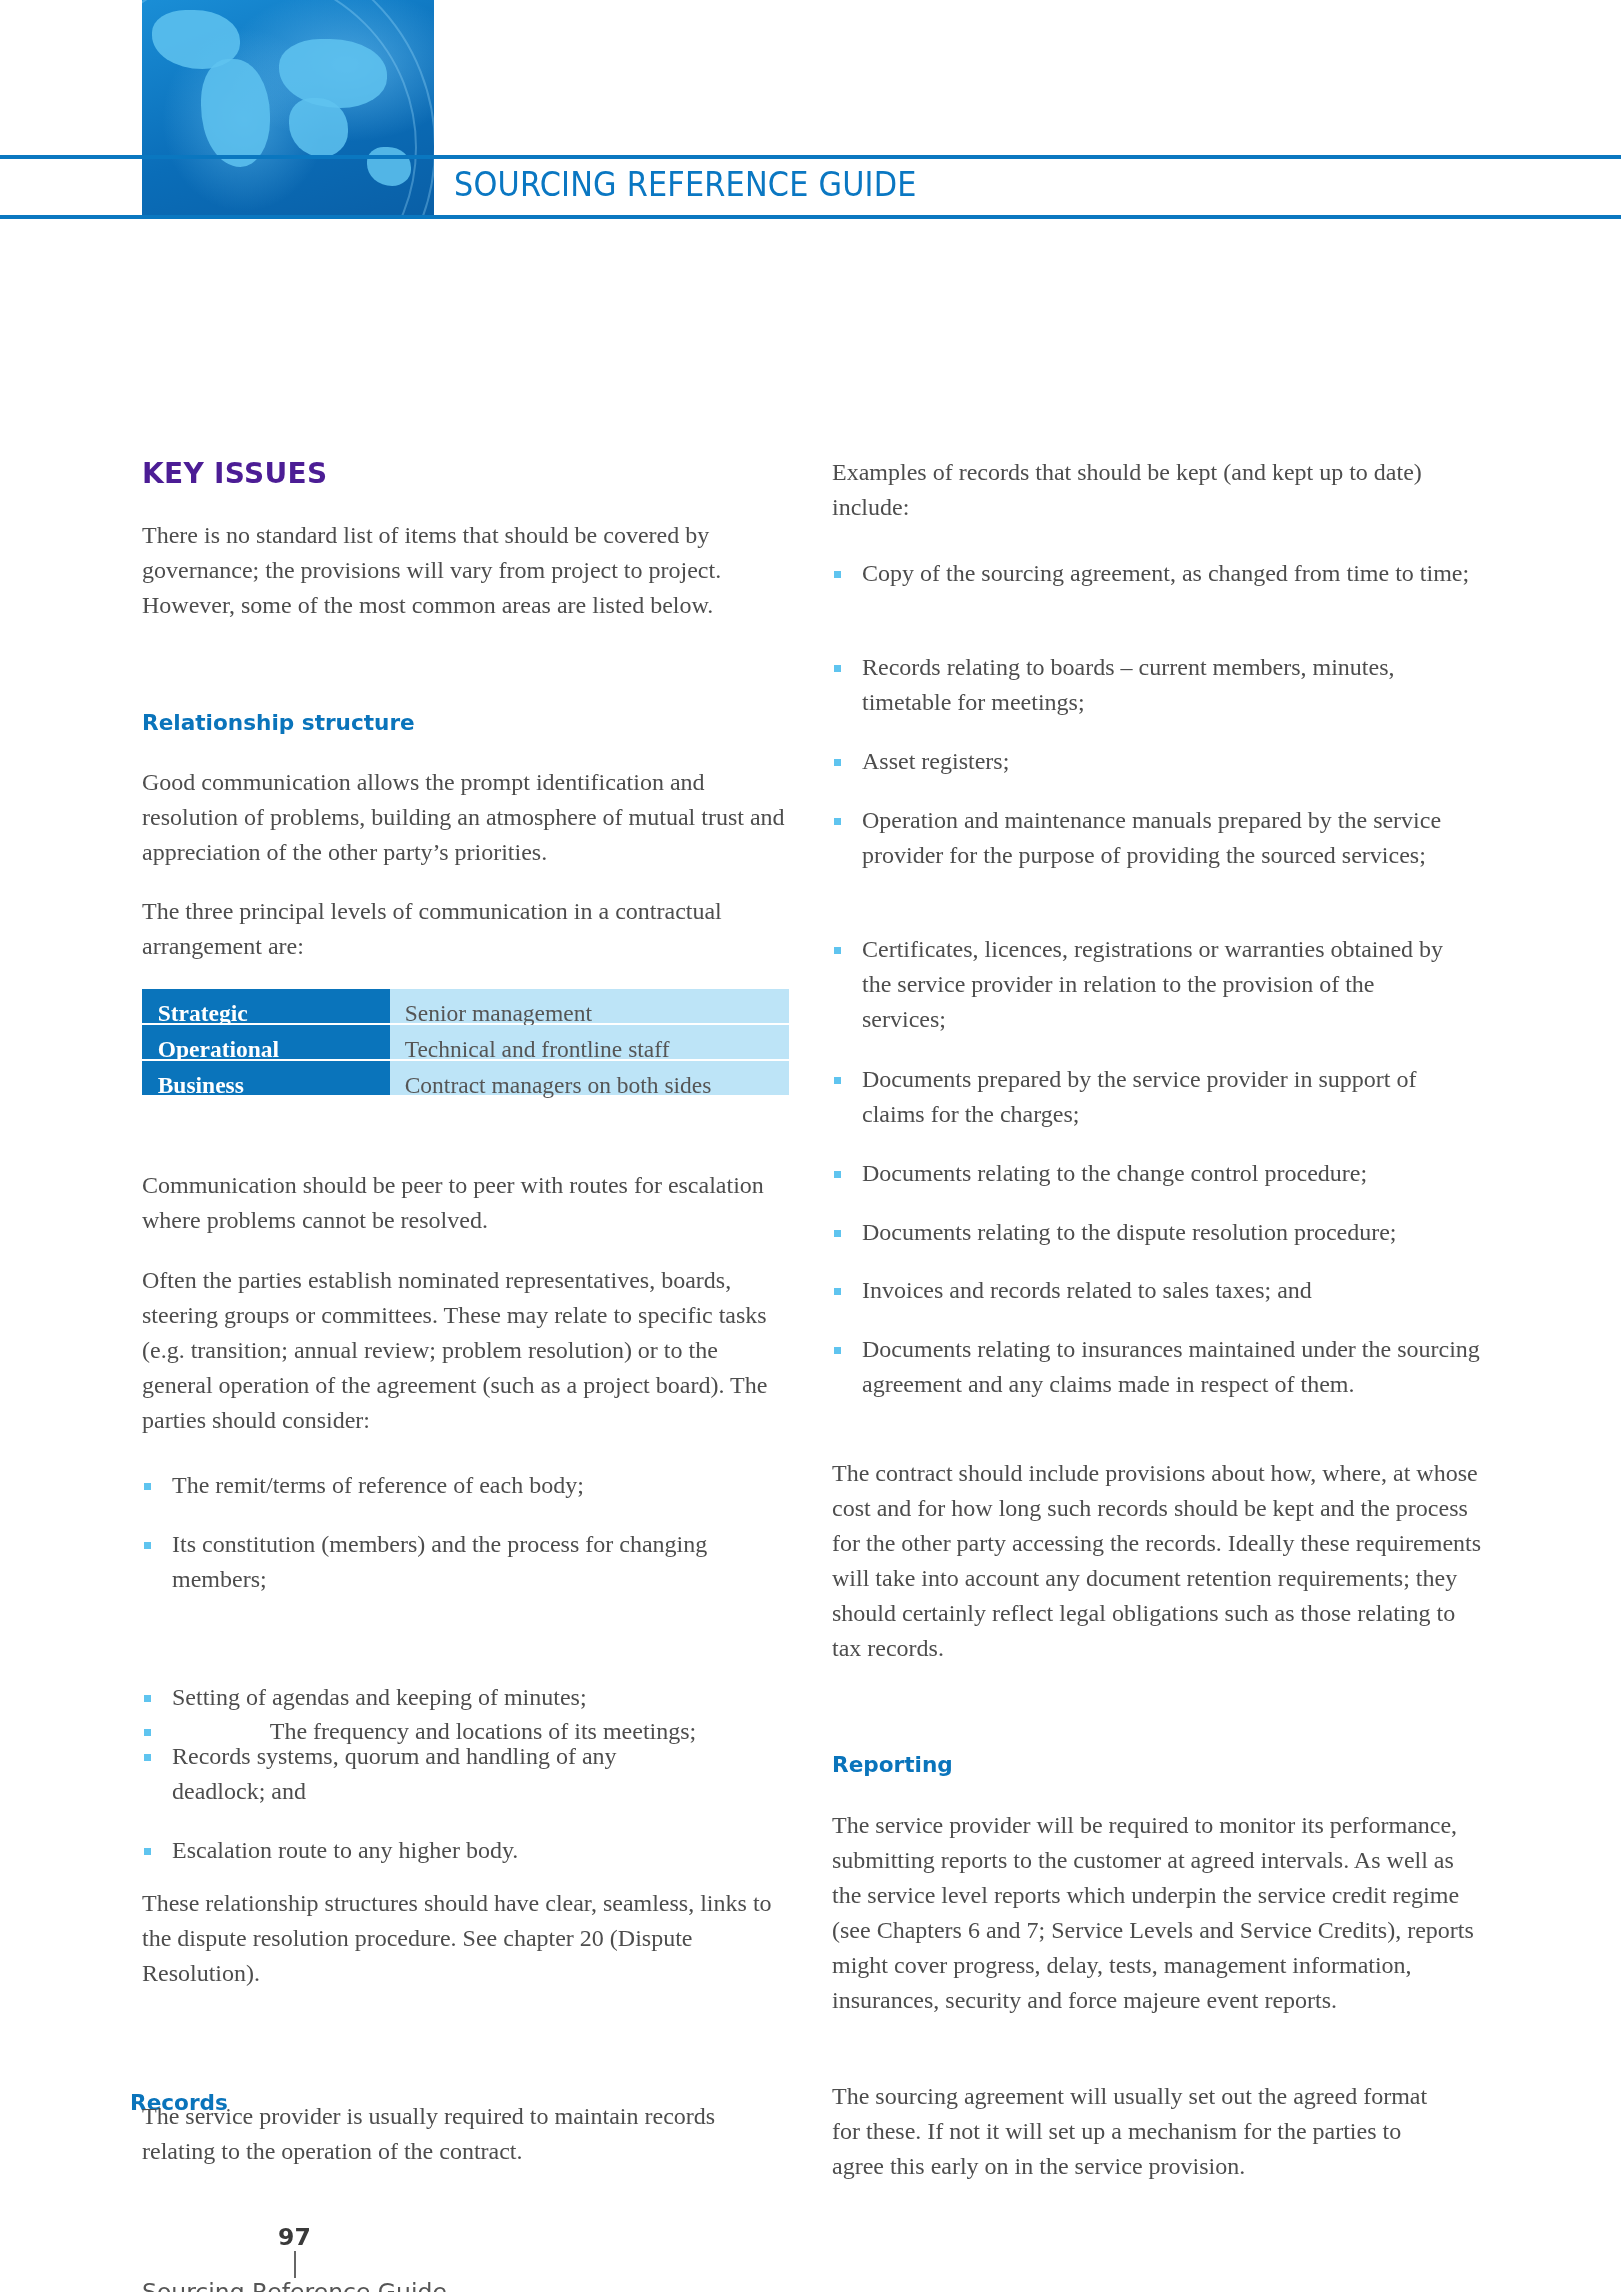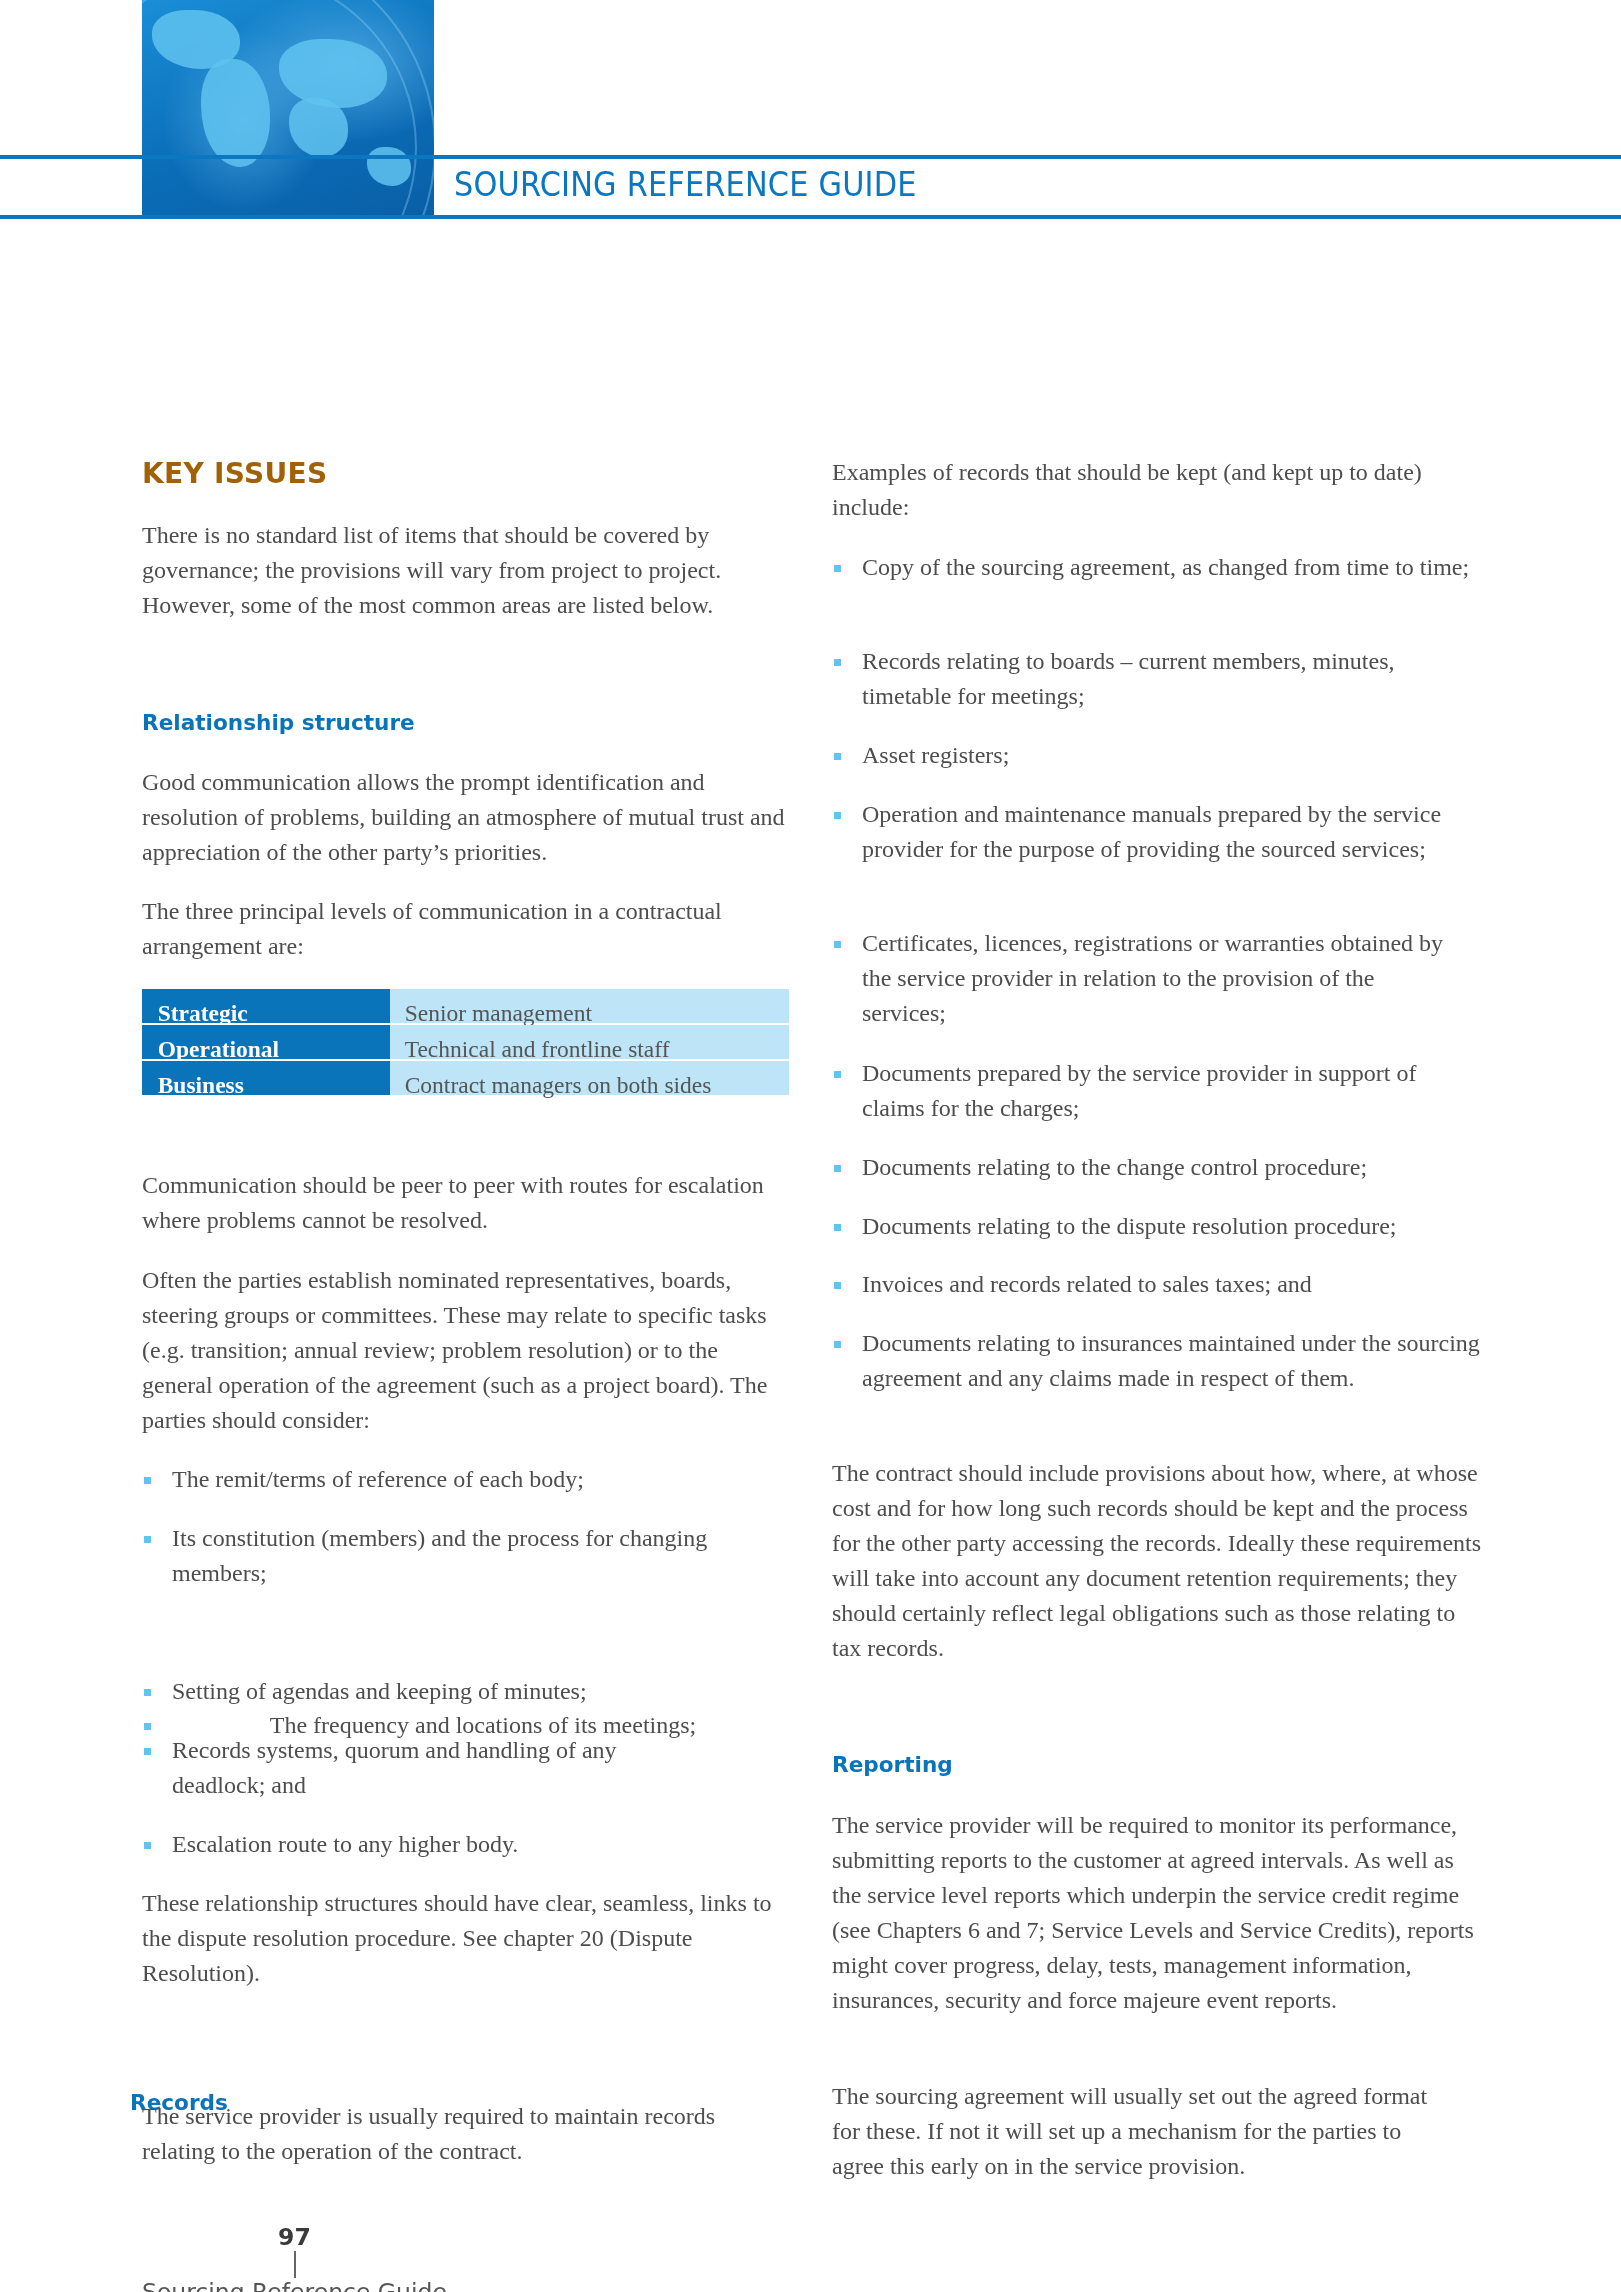--- a/index.html
+++ b/index.html
@@ -23,30 +23,30 @@
 
   .title {
     position: absolute; left: 454px; top: 165px;
     font-family: "DejaVu Sans", "Liberation Sans", sans-serif;
     font-size: 33px; letter-spacing: 0.2px; color: #0a77c2; font-weight: normal;
     transform: scaleX(0.92); transform-origin: left center;
   }
 
   .h-key {
     position: absolute; font-family: "DejaVu Sans", "Liberation Sans", sans-serif;
-    font-weight: bold; font-size: 28px; color: #a16207; letter-spacing: 0.3px;
+    font-weight: bold; font-size: 28px; color: #4c1d95; letter-spacing: 0.3px;
   }
   .h-sub {
     position: absolute; font-family: "DejaVu Sans", "Liberation Sans", sans-serif;
     font-weight: bold; font-size: 21.6px; color: #0a74bb;
   }
   .p {
     position: absolute; font-size: 24px; line-height: 35px; color: #4d4d4d; width: 652px;
   }
-  .bl { position: absolute; font-size: 24px; line-height: 35px; color: #4d4d4d; padding-left: 30px; width: 652px; }
+  .bl { position: absolute; font-size: 24px; line-height: 35px; color: #4d4d4d; padding-left: 30px; width: 652px; margin-top: 6px; }
   .bl .sq { position: absolute; left: 2px; top: 14.7px; width: 6.9px; height: 6.9px; background: #5fc4ef; }
 
   .tbl { position: absolute; left: 142px; top: 989px; width: 647px; }
   .tr { position: relative; height: 34px; margin-bottom: 2px; display: flex; }
   .tr .k {
     width: 248px; background: #0a74bb; color: #ffffff; font-weight: bold;
     font-size: 23.5px; line-height: 48px; padding-left: 15.7px;
   }
   .tr .v {
     flex: 1; background: #bde4f7; color: #555555; font-size: 23.5px; line-height: 48px; padding-left: 14.7px;

